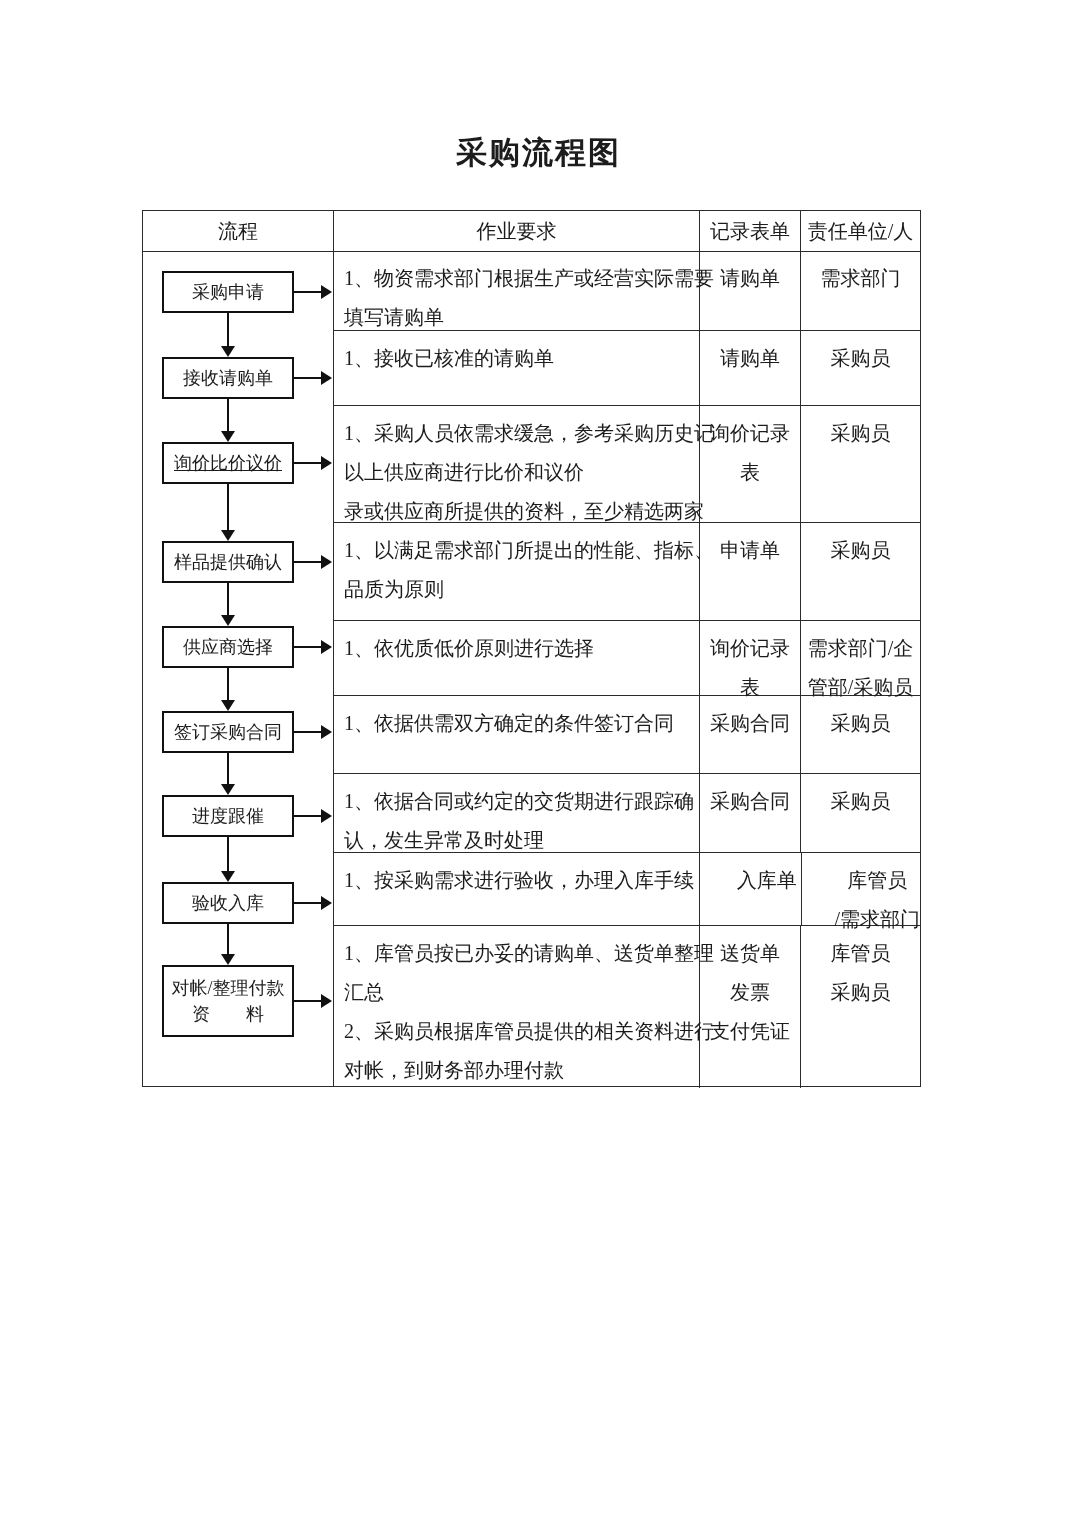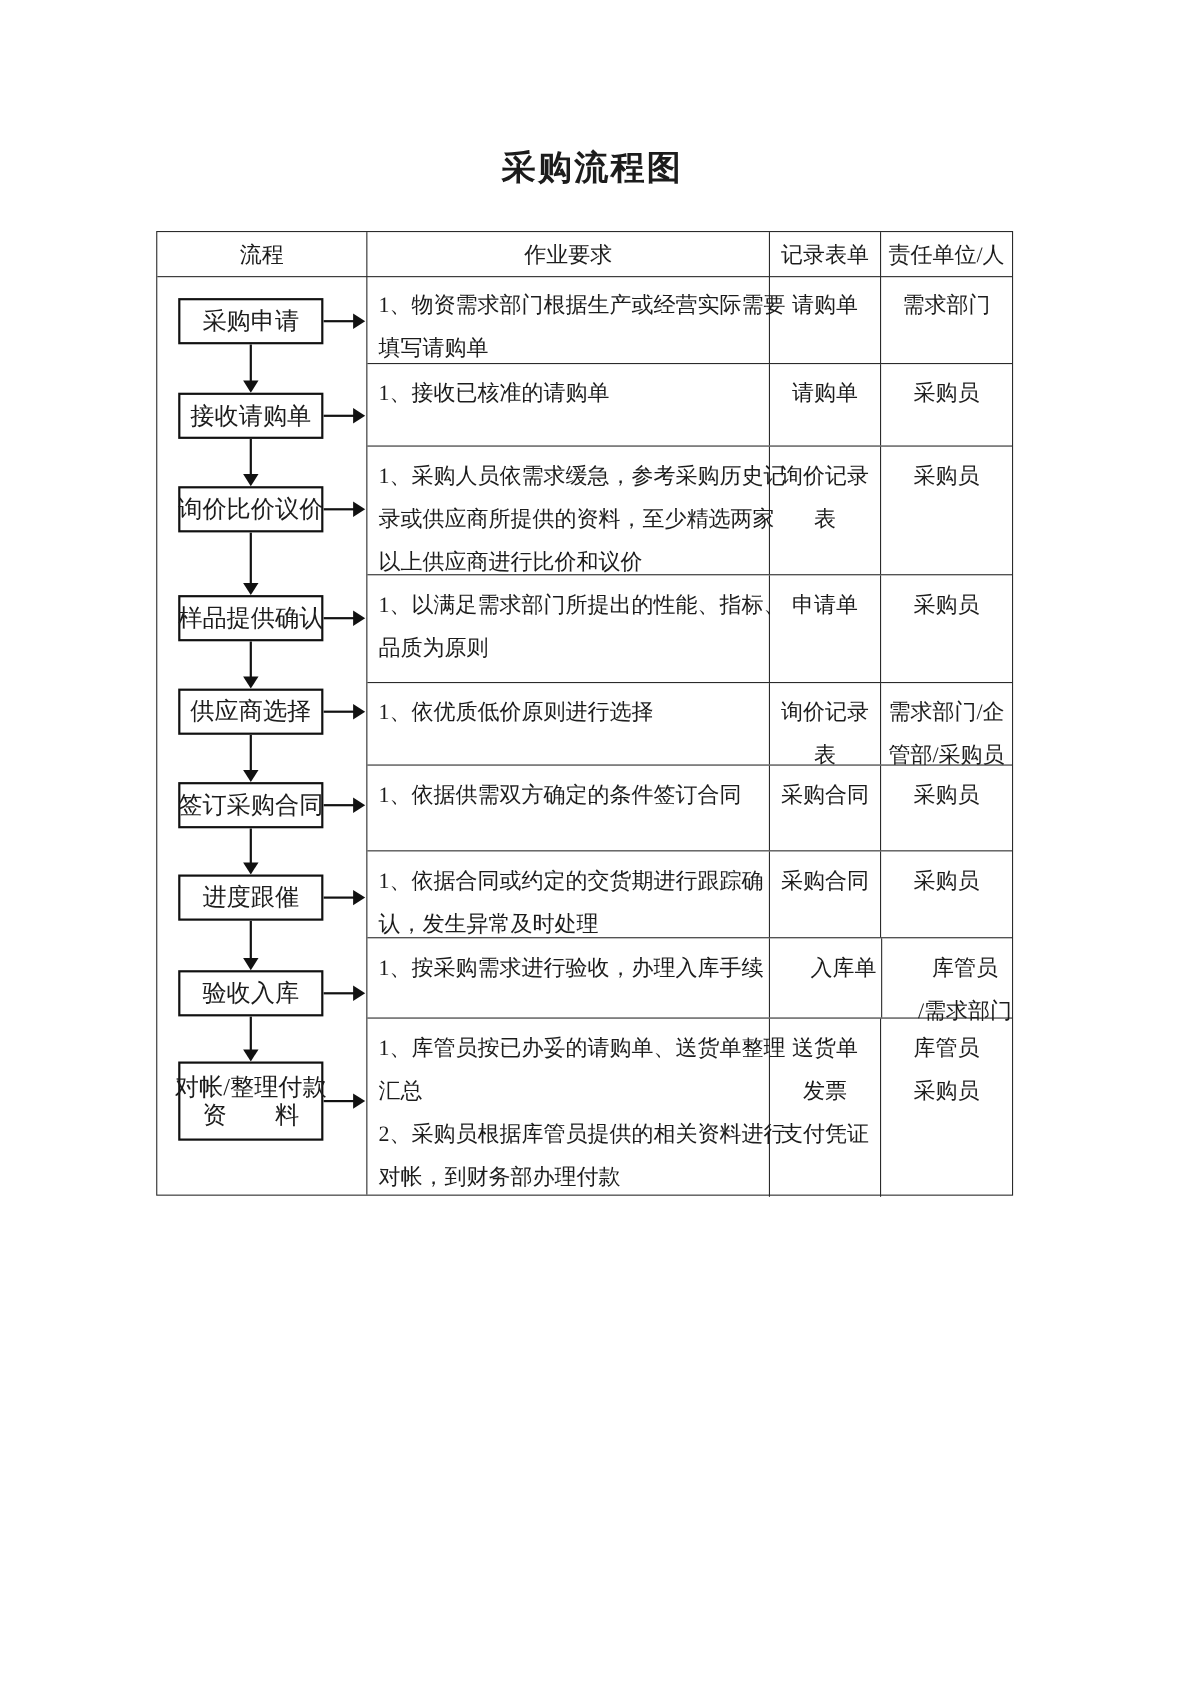--- a/index.html
+++ b/index.html
@@ -62,21 +62,21 @@
   .c4{flex:1;text-align:center;}
   .ln{line-height:39px;white-space:nowrap;}
   .flowbox{
     position:absolute;
     left:19px;width:132px;
     border:2px solid #111111;
     box-sizing:border-box;
     background:#ffffff;
     display:flex;flex-direction:column;
     align-items:center;justify-content:center;
-    font-size:22px;
+    font-size:18px;
     z-index:2;
   }
   .flowbox .bln{line-height:26px;white-space:nowrap;}
   .vline{position:absolute;width:2px;background:#111111;left:84px;z-index:1;}
   .vhead{
     position:absolute;left:78px;width:0;height:0;z-index:1;
     border-left:7px solid transparent;
     border-right:7px solid transparent;
     border-top:11px solid #111111;
   }
@@ -110,21 +110,21 @@
         <div class="hhead" style="left: 178px; top: 34px;"></div>
         <div class="vline" style="top: 62px; height: 34px;"></div>
         <div class="vhead" style="top: 95px;"></div>
         <div class="flowbox" style="top: 106px; height: 42px;">
           <div class="bln">接收请购单</div>
         </div>
         <div class="hline" style="left: 151px; width: 28px; top: 126px;"></div>
         <div class="hhead" style="left: 178px; top: 120px;"></div>
         <div class="vline" style="top: 148px; height: 33px;"></div>
         <div class="vhead" style="top: 180px;"></div>
-        <div class="flowbox" style="top: 191px; height: 42px;">
+        <div class="flowbox" style="top: 191px; height: 42px; text-decoration: underline;">
           <div class="bln">询价比价议价</div>
         </div>
         <div class="hline" style="left: 151px; width: 28px; top: 211px;"></div>
         <div class="hhead" style="left: 178px; top: 205px;"></div>
         <div class="vline" style="top: 233px; height: 47px;"></div>
         <div class="vhead" style="top: 279px;"></div>
         <div class="flowbox" style="top: 290px; height: 42px;">
           <div class="bln">样品提供确认</div>
         </div>
         <div class="hline" style="left: 151px; width: 28px; top: 310px;"></div>
@@ -186,22 +186,22 @@
           <div class="cell c3">
             <div class="ln">请购单</div>
           </div>
           <div class="cell c4">
             <div class="ln">采购员</div>
           </div>
         </div>
         <div class="brow" style="height: 117px;">
           <div class="cell c2">
             <div class="ln">1、采购人员依需求缓急，参考采购历史记</div>
+            <div class="ln">以上供应商进行比价和议价</div>
             <div class="ln">录或供应商所提供的资料，至少精选两家</div>
-            <div class="ln">以上供应商进行比价和议价</div>
           </div>
           <div class="cell c3">
             <div class="ln">询价记录</div>
             <div class="ln">表</div>
           </div>
           <div class="cell c4">
             <div class="ln">采购员</div>
           </div>
         </div>
         <div class="brow" style="height: 98px;">

